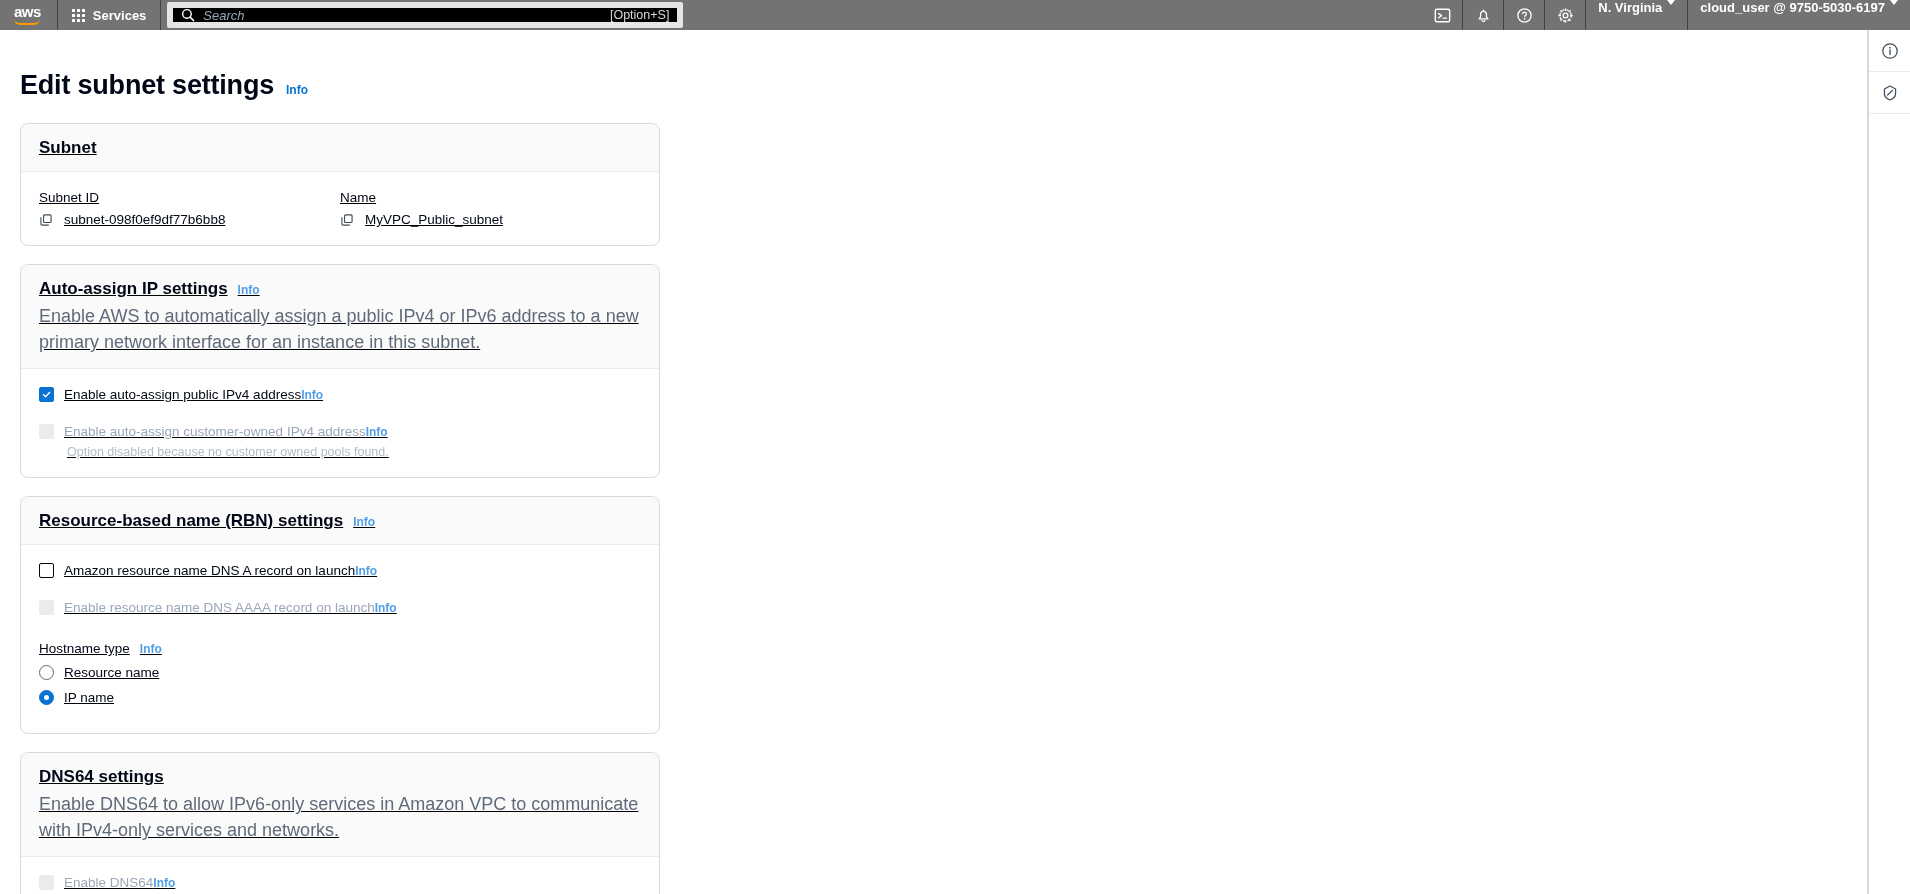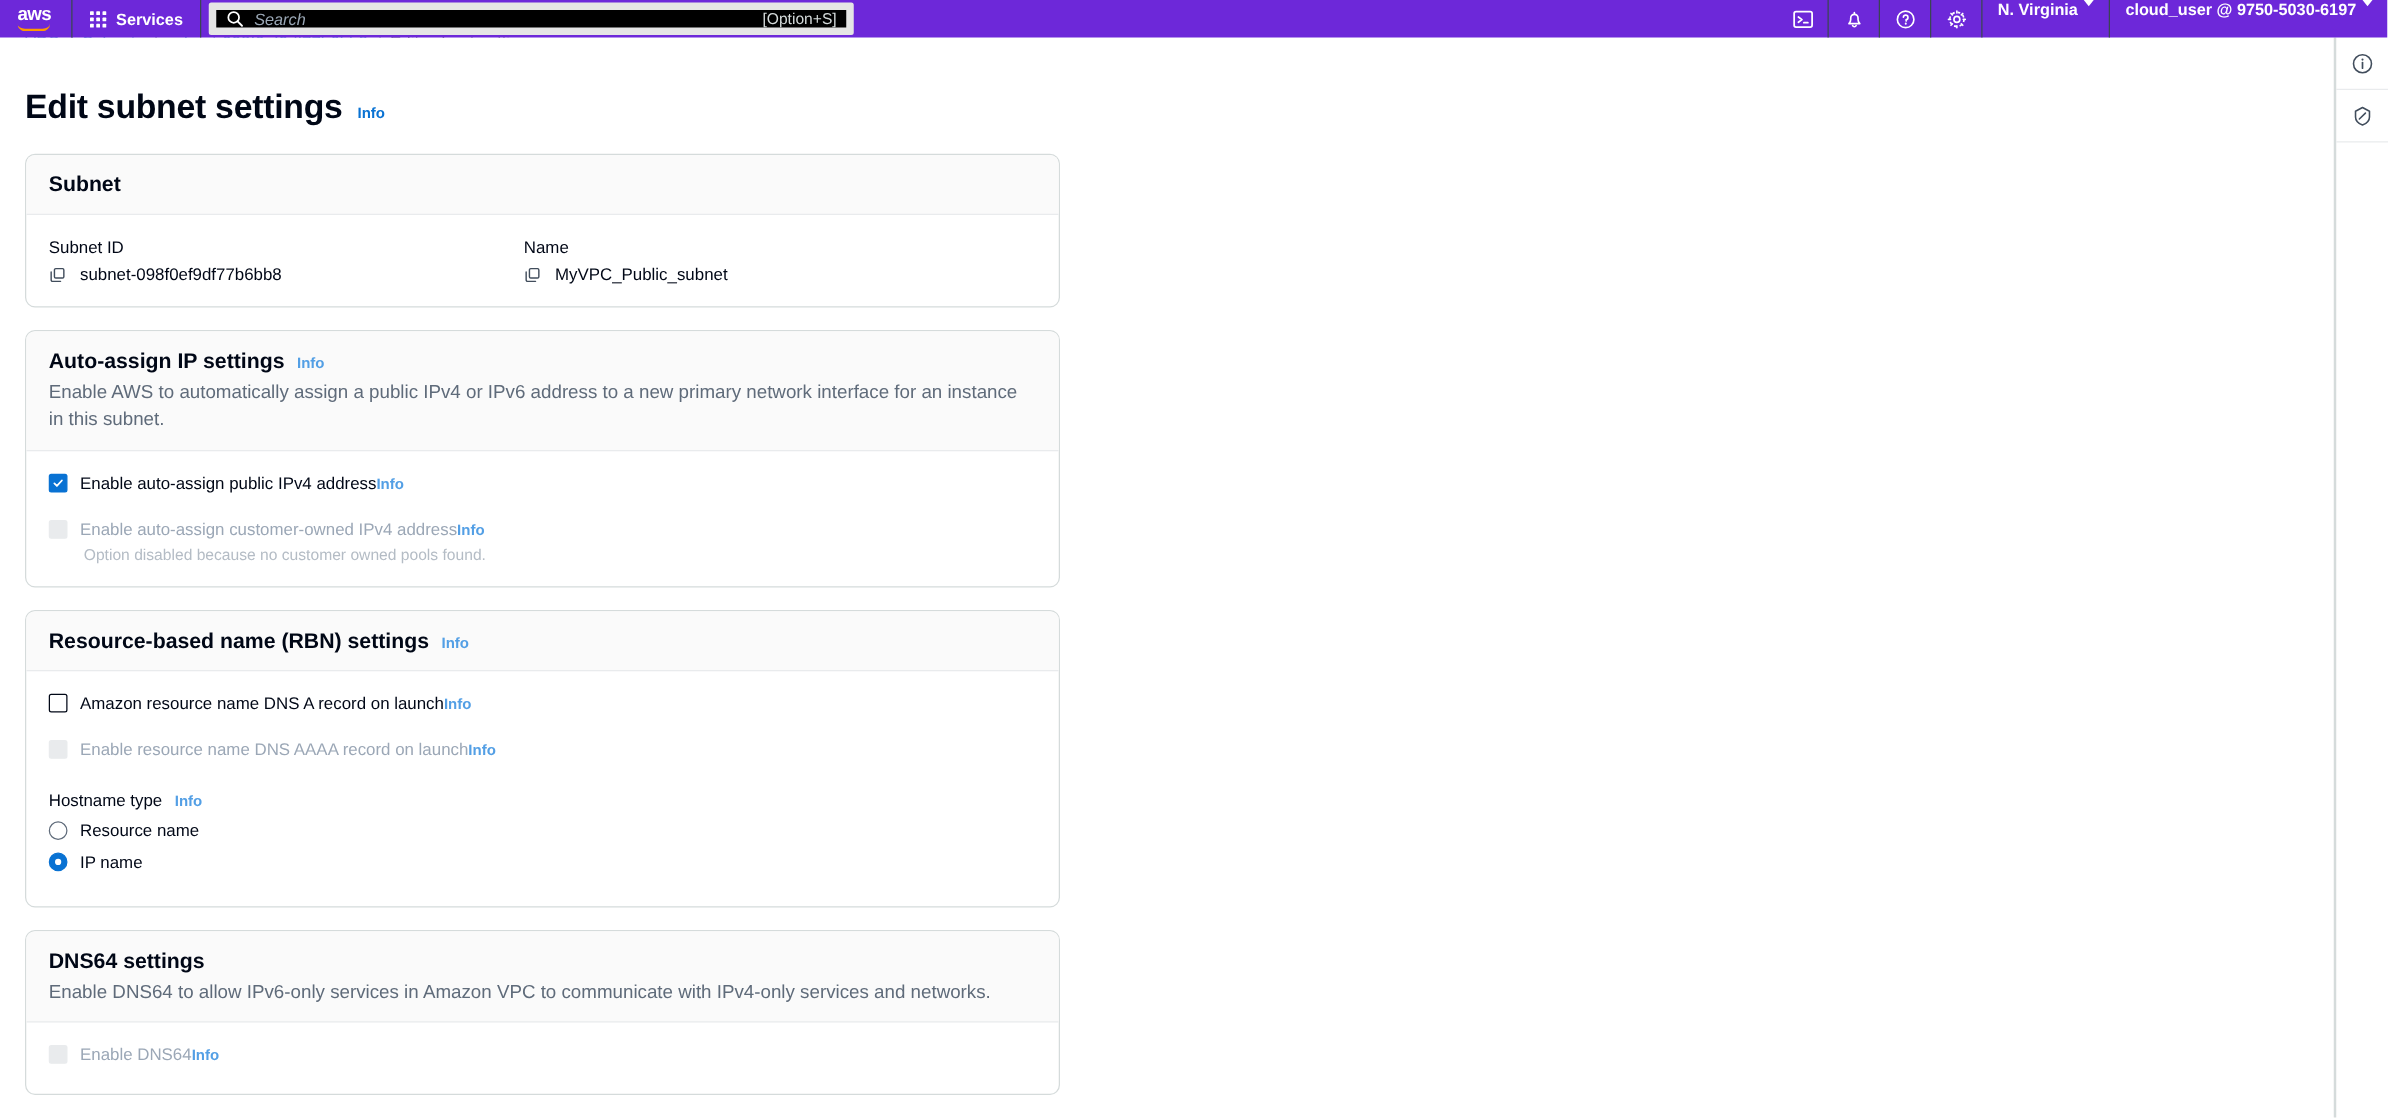--- a/index.html
+++ b/index.html
@@ -6,21 +6,21 @@
   html, body {
     width: 1910px; height: 894px;
     font-family: "Liberation Sans", sans-serif;
     background: #ffffff;
     overflow: hidden;
   }
 
   
   .topnav {
     height: 30px;
-    background: #6d28d9;
+    background: #737373;
     display: flex;
     align-items: center;
     color: #ffffff;
     font-size: 13px;
     position: relative;
     z-index: 30;
   }
   .aws-logo {
     display: flex; flex-direction: column; align-items: center;
     justify-content: center;
@@ -120,35 +120,36 @@
     color: #539fe5; font-size: 12px; font-weight: bold;
     text-decoration: none; cursor: pointer;
   }
   .info-link.dark { color: #0972d3; }
 
   
   .card {
     background: #ffffff;
     border: 1px solid #d5dbdb;
     border-radius: 8px;
-    width: 828px;
+    width: 640px;
     margin-bottom: 18px;
     overflow: hidden;
+    text-decoration: underline;
   }
   .card-header {
     padding: 14px 18px 13px 18px;
     background: #fafafa;
     border-bottom: 1px solid #e9ebed;
   }
   .card-title {
     font-size: 17px; font-weight: bold; color: #000716;
     display: flex; align-items: baseline; gap: 10px;
   }
   .card-desc {
-    font-size: 15px; color: #5f6b7a; margin-top: 4px; line-height: 1.45;
+    font-size: 18px; color: #5f6b7a; margin-top: 4px; line-height: 1.45;
   }
   .card-body { padding: 18px; }
 
   
   .kv-grid { display: flex; }
   .kv { width: 380px; }
   .kv-label { font-size: 13.5px; color: #000716; margin-bottom: 7px; }
   .kv-value {
     display: flex; align-items: center; gap: 11px;
     font-size: 13.5px; color: #000716;

